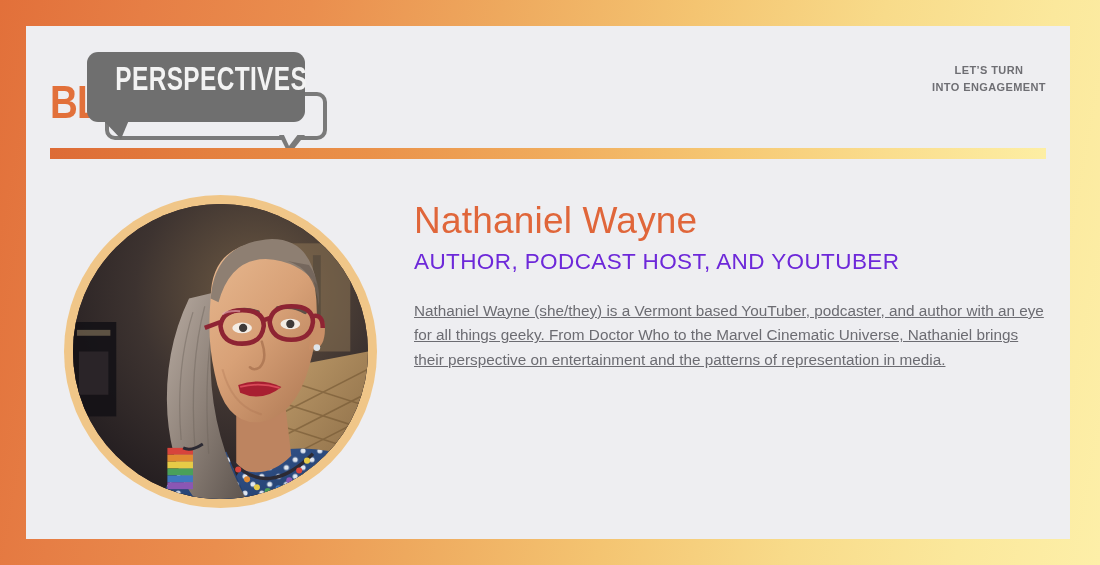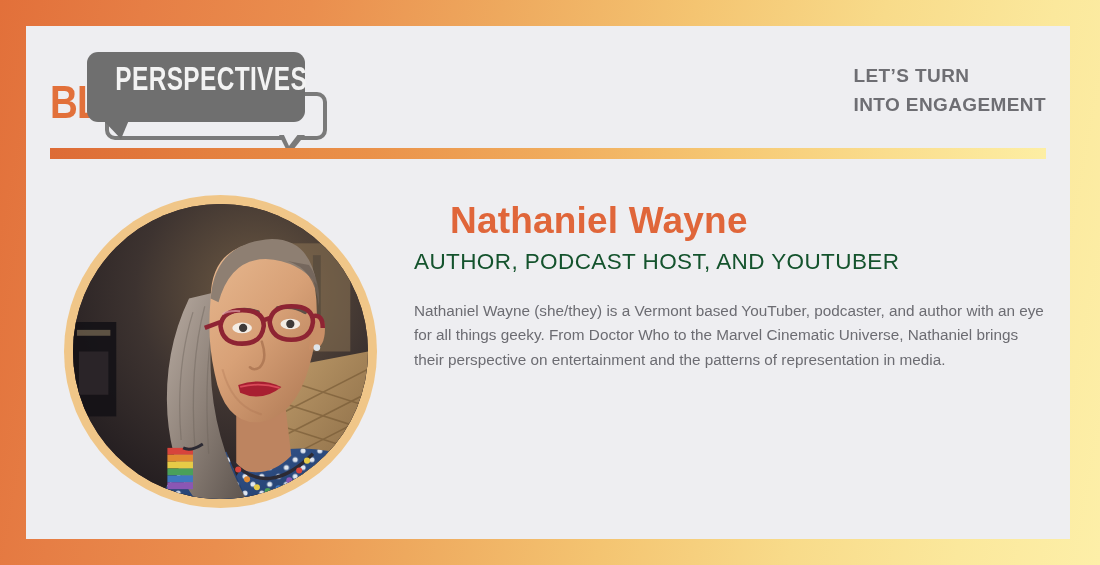--- a/index.html
+++ b/index.html
@@ -131,22 +131,22 @@
     transform: scaleX(0.74);
     line-height: 1.1;
     white-space: nowrap;
   }
 
   
   #tagline {
     position: absolute;
     right: 24px;
     top: 36px;
-    text-align: left;
-    font-size: 19px;
+    text-align: center;
+    font-size: 11px;
     font-weight: bold;
     color: #6e6e73;
     letter-spacing: 0.4px;
     line-height: 1.52;
   }
   #tagline .tline { display: block; white-space: nowrap; }
 
   
   #divider {
     position: absolute;
@@ -197,40 +197,40 @@
   
   #profile-text {
     position: absolute;
     left: 388px;
     top: 42px;
     right: 12px;
   }
   #profile-name {
     font-family: "Liberation Sans Narrow", "Liberation Sans", sans-serif;
     font-size: 37px;
-    font-weight: bold;
+    font-weight: normal;
     color: #e0663a;
     letter-spacing: 0.2px;
     line-height: 1.1;
-    margin-left: 36px;
   }
   #profile-role {
     margin-top: 6px;
     font-size: 22.5px;
     font-weight: normal;
-    color: #14532d;
+    color: #6d28d9;
     letter-spacing: 0.4px;
     line-height: 1.2;
   }
   #profile-bio {
     margin-top: 24px;
     width: 632px;
     font-size: 15.3px;
     color: #6c6c72;
     line-height: 1.62;
+    text-decoration: underline;
   }
 </style>
 </head>
 <body>
 
 <div id="slide-frame">
   <div id="card">
 
     <div id="header">
 

